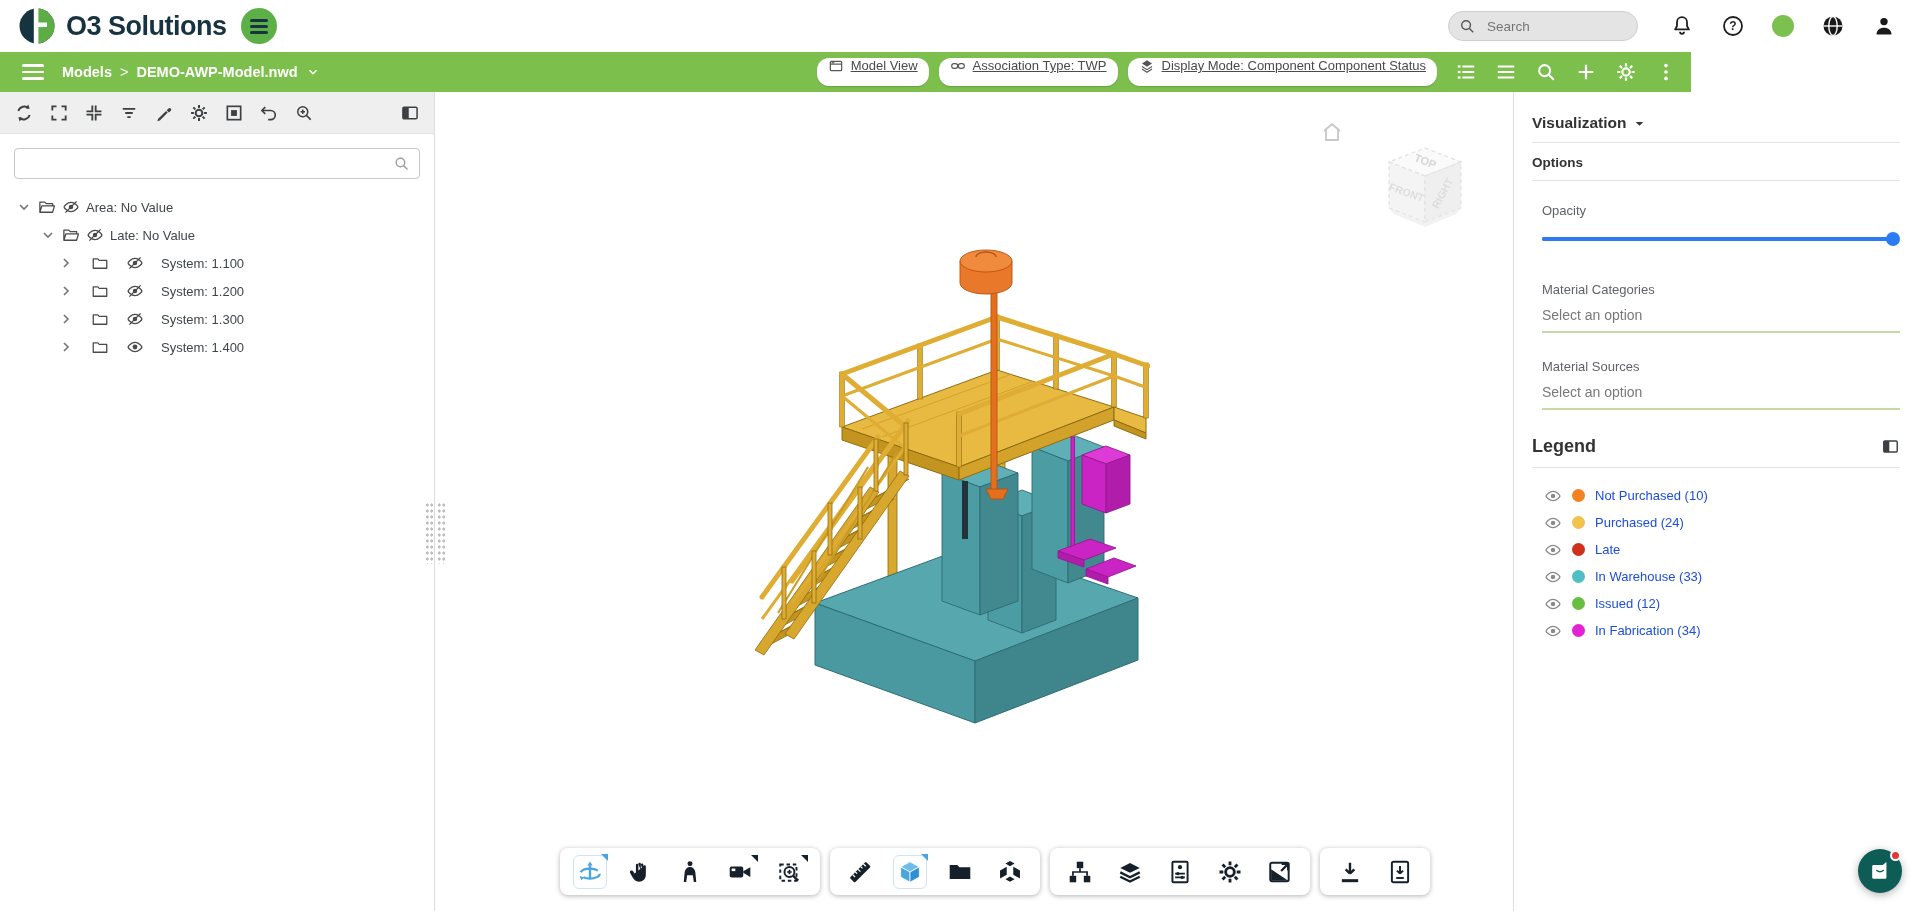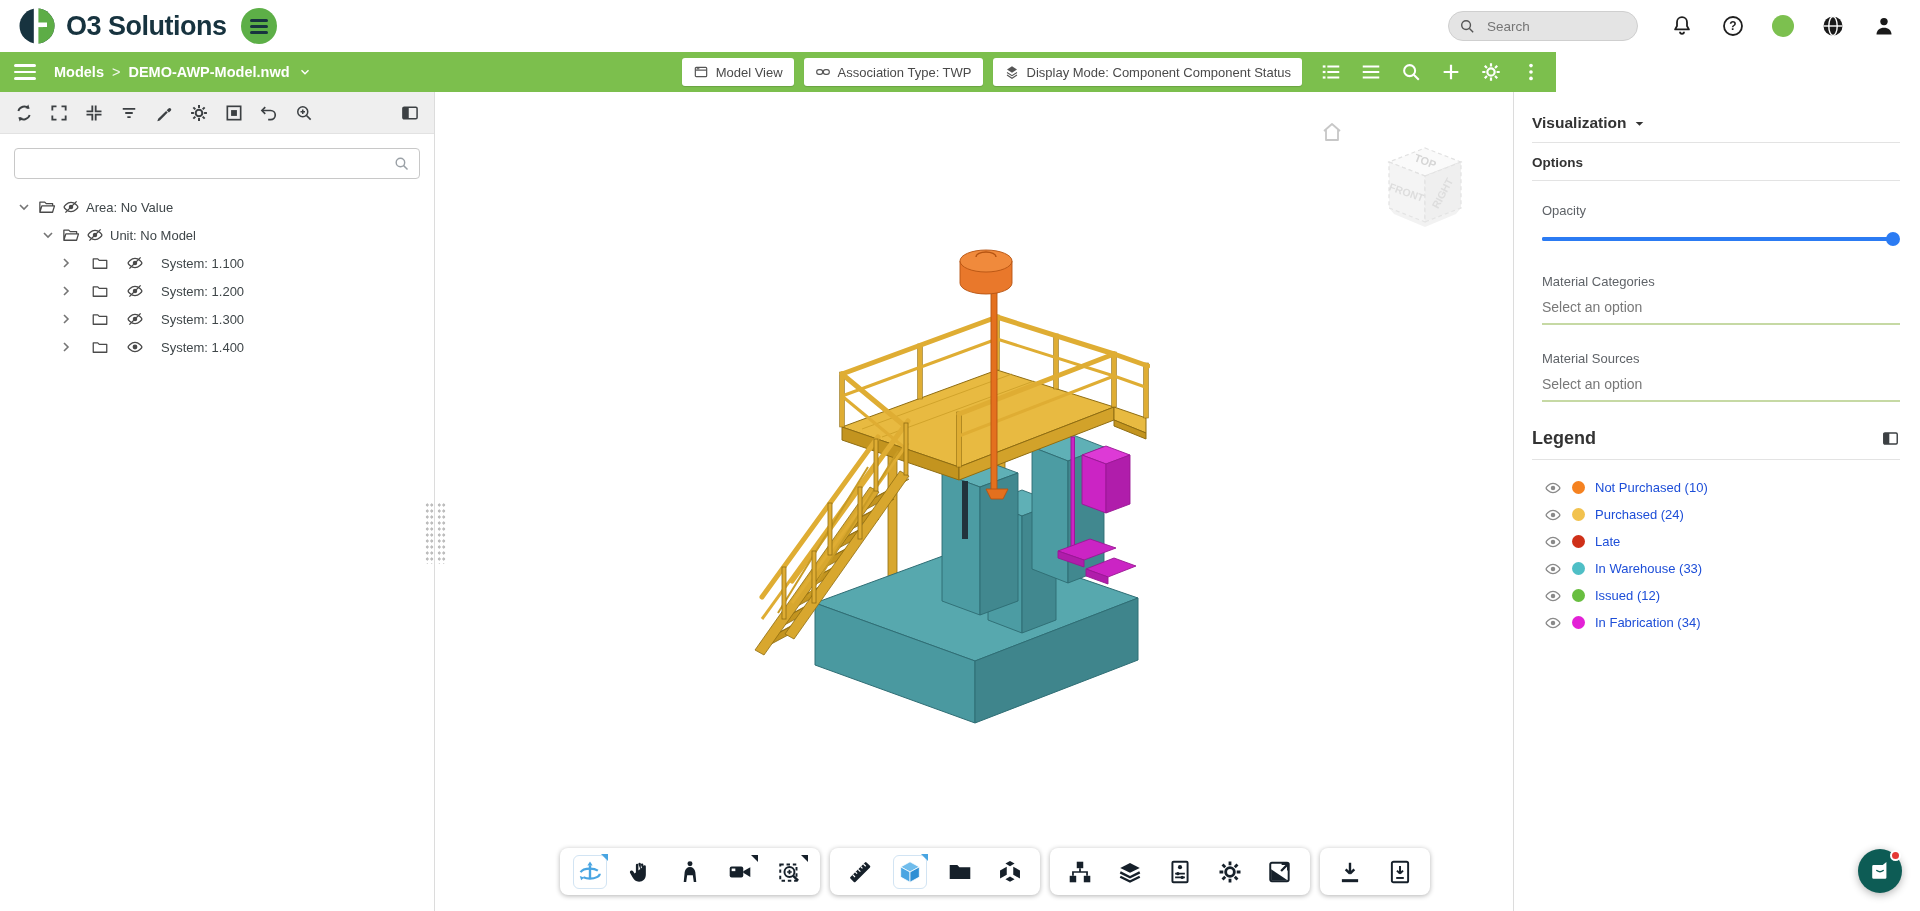--- a/index.html
+++ b/index.html
@@ -16,30 +16,30 @@
   #menu-circle .bars { width:18px; }
   #menu-circle .bars div { height:3px; background:#17333F; border-radius:2px; margin:3px 0; }
   #top-search { margin-left:auto; width:190px; height:30px; background:#E4E4E4; border:1px solid #CFCFCF;
     border-radius:15px; display:flex; align-items:center; padding:0 10px; gap:11px; }
   #top-search input { border:none; outline:none; background:transparent; font-size:13.5px; color:#333; width:140px; }
   .topicon { width:24px; height:24px; color:#1F1F1F; }
   .top-icons { display:flex; align-items:center; gap:27px; margin:0 24px 0 32px; }
   #env-dot { width:22px; height:22px; border-radius:50%; background:#7CC04F; }
 
   
-  #navbar { position:absolute; left:0; top:52px; width:1556px; height:40px; background:#7CBF4D;
-    display:flex; align-items:center; color:#fff; }
+  #navbar { position:absolute; left:0; top:52px; width:1691px; height:40px; background:#7CBF4D;
+    display:flex; align-items:center; color:#fff;padding-left:8px; }
   #nav-burger { margin-left:14px; width:22px; cursor:pointer; }
   #nav-burger div { height:2.5px; background:#fff; border-radius:2px; margin:4px 0; }
   #breadcrumb { display:flex; align-items:center; gap:8px; margin-left:18px; font-size:14.5px; font-weight:600; }
   #breadcrumb .sep { font-weight:400; opacity:.9; }
   .nav-right { margin-left:auto; display:flex; align-items:center; gap:10px; margin-right:14px; }
-  .nav-btn { background:#fff; color:#4A4A4A; border:none; border-radius:3px; height:28px;
-    display:flex; align-items:center; gap:7px; padding:0 11px; font-size:13px; cursor:pointer;
-    font-family:inherit; white-space:nowrap; box-shadow:0 1px 1px rgba(0,0,0,.15); }
+  .nav-btn { background:#fff; color:#4A4A4A; border:none; border-radius:12px; height:28px;
+    display:flex; gap:7px; padding:0 11px; font-size:13px; cursor:pointer;
+    font-family:inherit; white-space:nowrap; box-shadow:0 1px 1px rgba(0,0,0,.15);text-decoration:underline; }
   .nav-btn svg { width:16px; height:16px; color:#555; flex:0 0 auto; }
   .nav-ic { width:22px; height:22px; color:#fff; cursor:pointer; margin-left:8px; }
 
   
   #left-panel { position:absolute; left:0; top:92px; width:435px; bottom:0; background:#fff;
     border-right:1px solid #DCDCDC; }
   #selset-header { height:38px; background:#D8D8D8; display:flex; align-items:center; padding-left:15px;
     font-size:16px; color:#333; gap:6px; cursor:pointer; }
   #left-toolbar { height:42px; background:#EFEFEF; border-bottom:1px solid #E2E2E2;
     display:flex; align-items:center; gap:15px; padding:0 14px; }
@@ -292,21 +292,21 @@
           <path d="M6 9l6 6 6-6" fill="none" stroke="currentColor" stroke-width="2.4"></path>
         </svg>
       <svg class="fold" viewBox="0 0 24 24">
           <path d="M2.5 19l2.6-8.5H22L19.4 19zM2.5 19V5.5H9l2 2h8.5v3" fill="none" stroke="currentColor" stroke-width="1.7" stroke-linejoin="round"></path>
         </svg>
       <svg class="eye" viewBox="0 0 24 24">
           <path d="M12 5.8C6.6 5.8 2.8 11 2.8 12s3.8 6.2 9.2 6.2S21.2 13 21.2 12 17.4 5.8 12 5.8z" fill="none" stroke="currentColor" stroke-width="1.8"></path>
           <circle cx="12" cy="12" r="3" fill="currentColor"></circle>
           <line x1="4.5" y1="19.5" x2="19.5" y2="4.5" stroke="currentColor" stroke-width="1.8"></line>
         </svg>
-      <span>Unit: No Model</span>
+      <span>Late: No Value</span>
     </div>
 
     <div class="trow lvl2">
       <svg class="chev" viewBox="0 0 24 24">
           <path d="M9 6l6 6-6 6" fill="none" stroke="currentColor" stroke-width="2.4"></path>
         </svg>
       <svg class="fold" viewBox="0 0 24 24">
           <path d="M3 6.5h6l2 2h10V19H3z" fill="none" stroke="currentColor" stroke-width="1.7" stroke-linejoin="round"></path>
         </svg>
       <svg class="eye" viewBox="0 0 24 24">
@@ -649,21 +649,21 @@
   <div class="sect-title">Options</div>
   <div class="hr"></div>
 
   <div class="ctl-label">Opacity</div>
   <div id="opacity-slider">
     <div id="opacity-track"></div>
     <div id="opacity-fill"></div>
     <div id="opacity-thumb"></div>
   </div>
 
-  <div class="ctl-label" style="margin-top:28px;">Material Categories</div>
+  <div class="ctl-label" style="margin-top:36px;">Material Categories</div>
   <div class="select-value">Select an option</div>
   <div class="select-underline"></div>
 
   <div class="ctl-label" style="margin-top:26px;">Material Sources</div>
   <div class="select-value">Select an option</div>
   <div class="select-underline"></div>
 
   <div id="legend-head">
     <span class="t">Legend</span>
     <svg viewBox="0 0 24 24">

